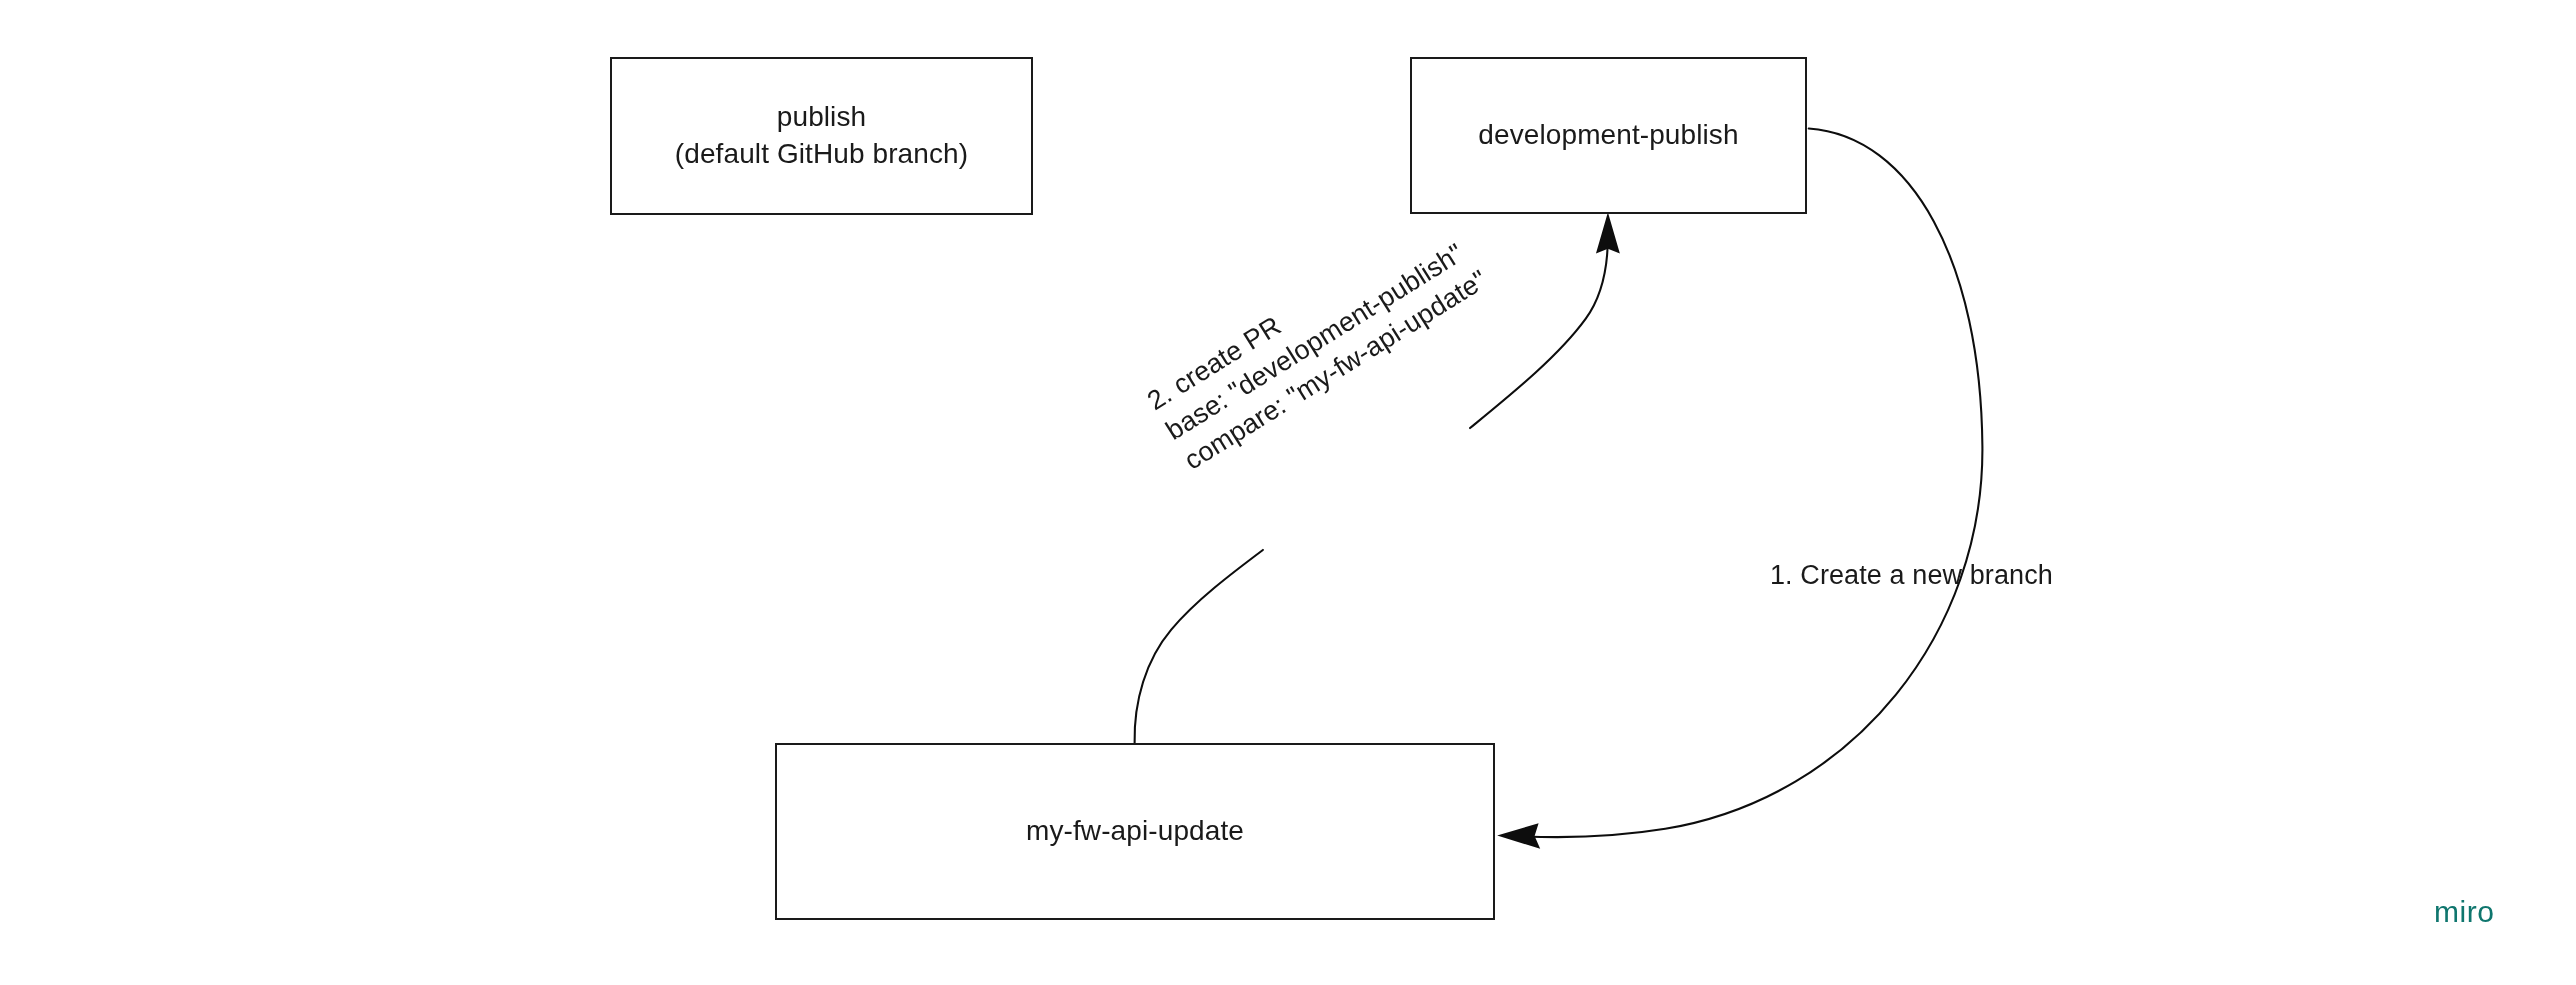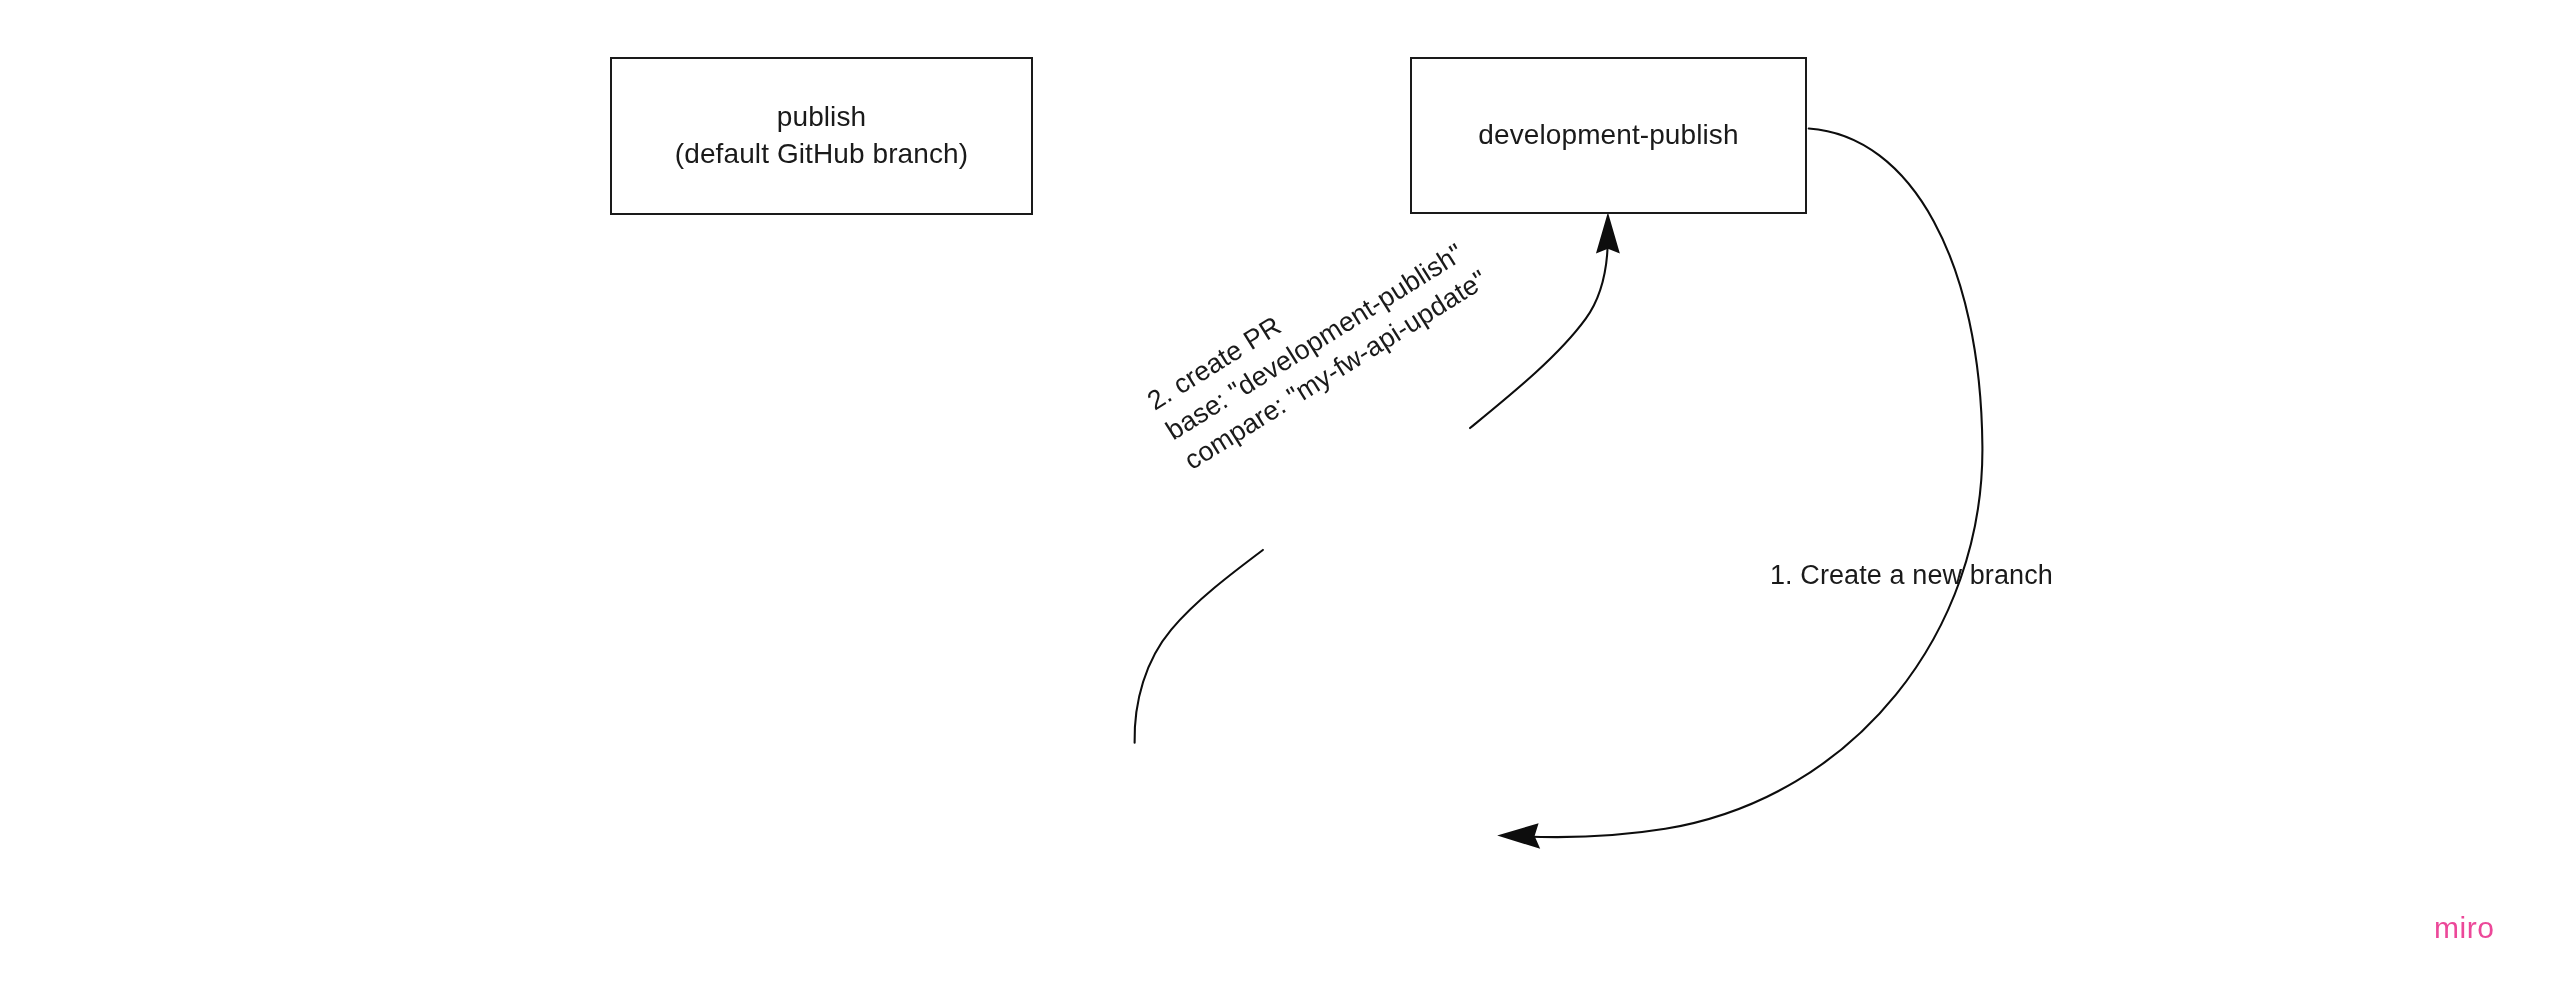--- a/index.html
+++ b/index.html
@@ -92,24 +92,23 @@
     top: 558px;
     text-align: left;
     white-space: nowrap;
   }
   #watermark {
     position: absolute;
     left: 2434px;
     top: 895px;
     font-size: 30px;
     letter-spacing: 0.5px;
-    color: #ec4899;
+    color: #0f766e;
     z-index: 5;
     user-select: none;
-    margin-top: 16px;
   }
 </style>
 </head>
 <body>
 
 <div id="canvas">
 
   <svg id="edges" viewBox="0 0 3233 1237" xmlns="http://www.w3.org/2000/svg">
 
     <g>
@@ -133,20 +132,23 @@
 
   <div class="node-box" id="box-publish">
     <span>publish
 (default GitHub branch)</span>
   </div>
 
   <div class="node-box" id="box-development-publish">
     <span>development-publish</span>
   </div>
 
+  <div class="node-box" id="box-my-fw-api-update">
+    <span>my-fw-api-update</span>
+  </div>
 
   <div class="edge-label" id="label-create-pr">2. create PR
 base: "development-publish"
 compare: "my-fw-api-update"</div>
 
   <div class="edge-label" id="label-create-branch">1. Create a new branch</div>
 
   <div id="watermark">miro</div>
 
 </div>

